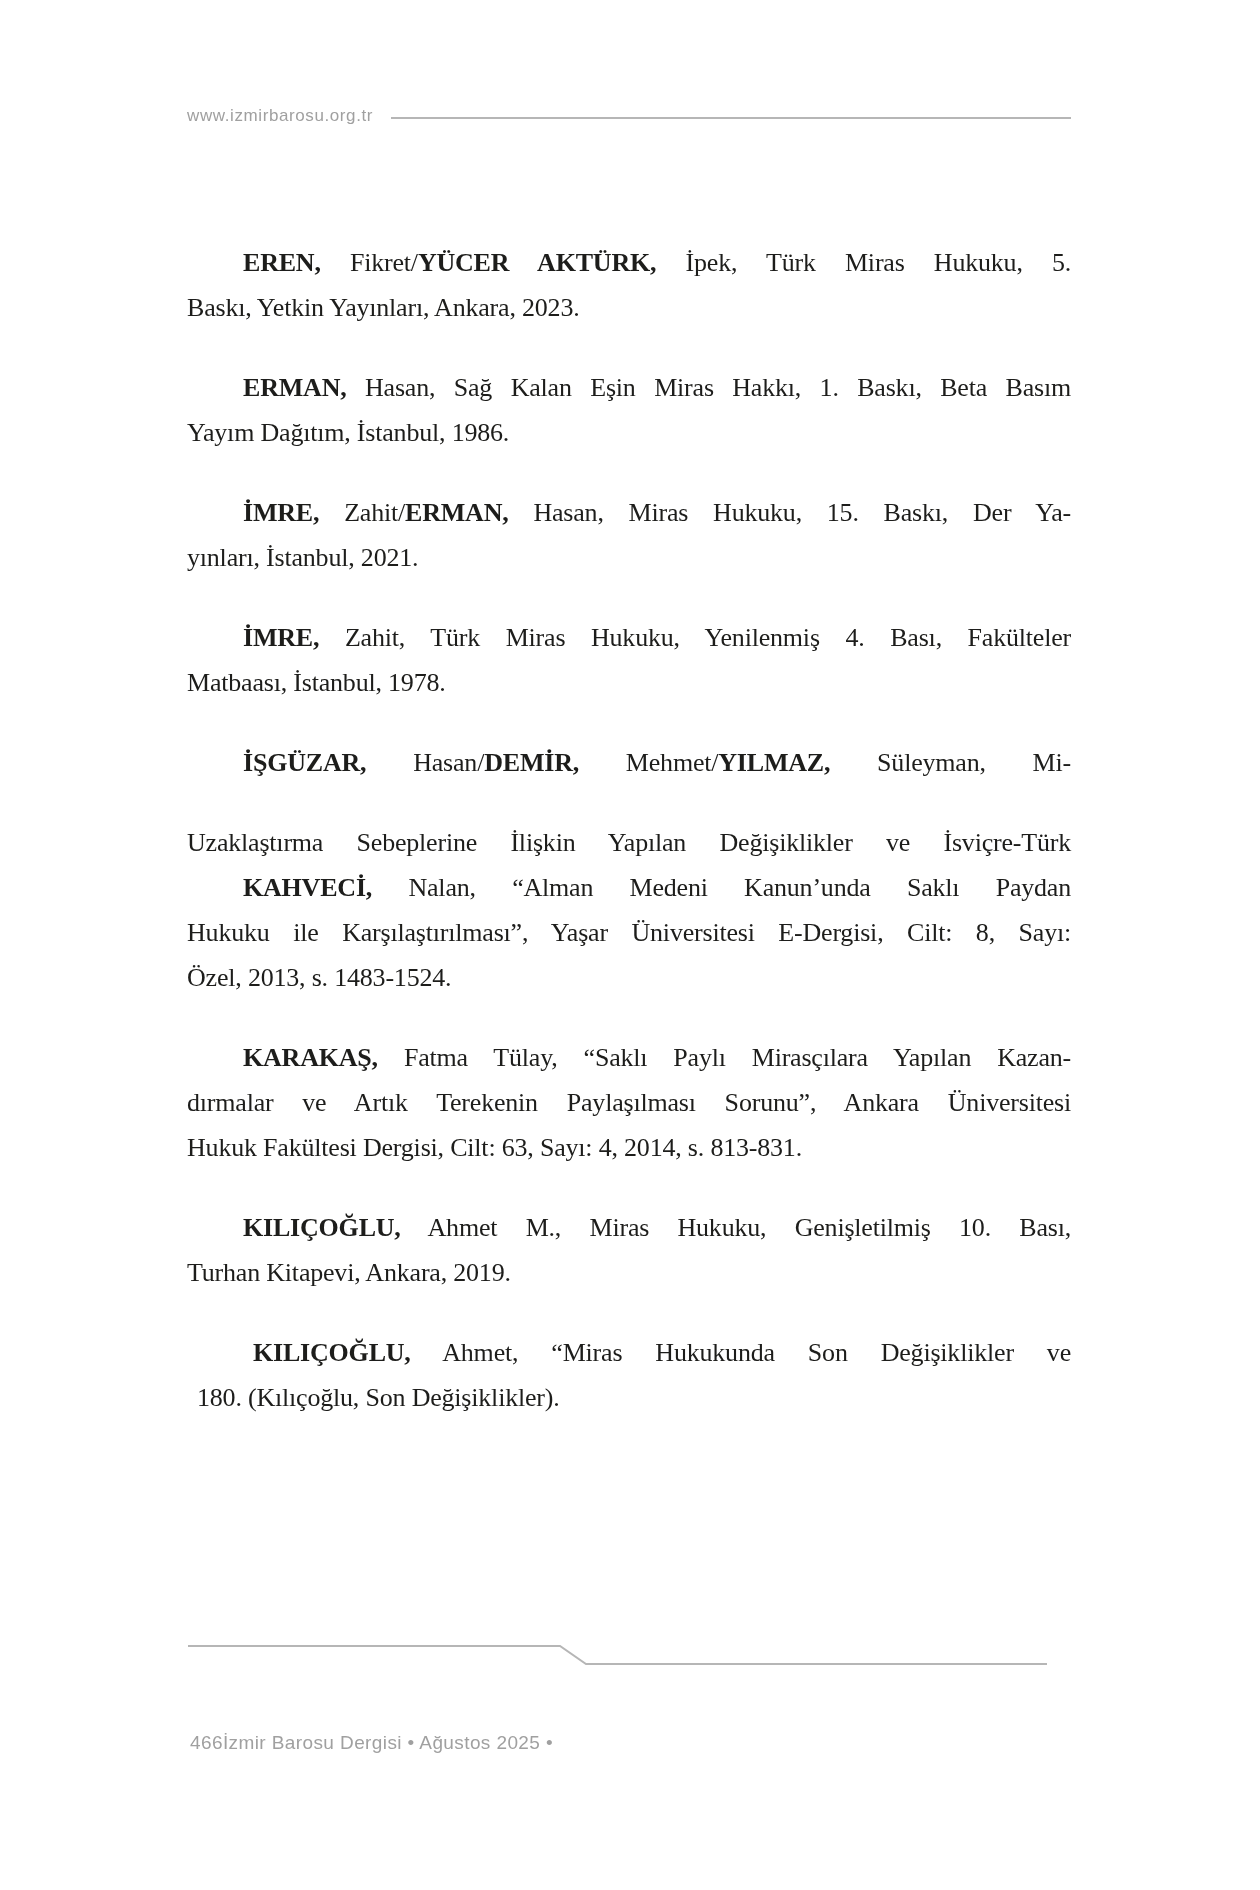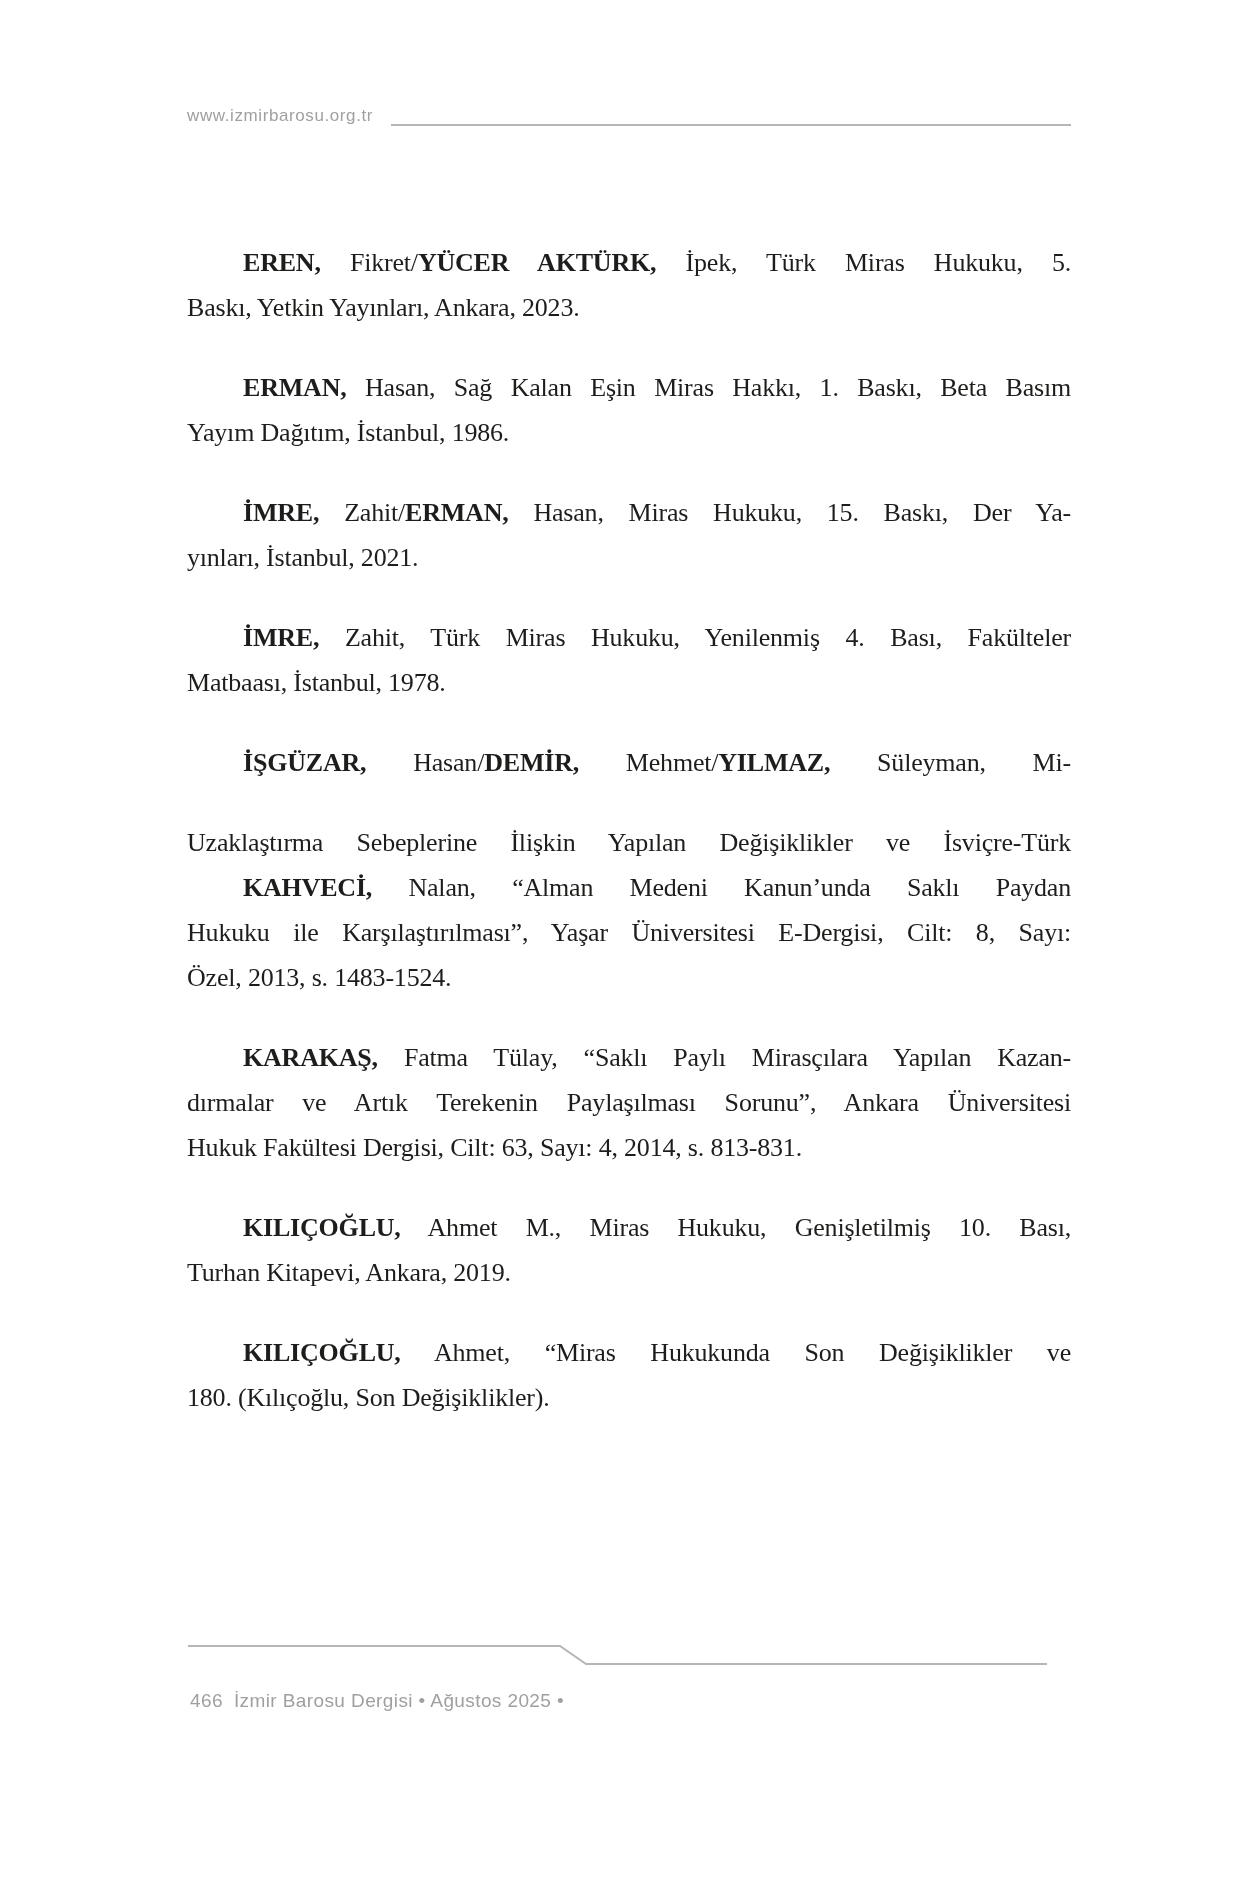--- a/index.html
+++ b/index.html
@@ -14,54 +14,54 @@
     background: var(--paper);
     position: relative;
     font-family: "Liberation Serif", serif;
     overflow: hidden;
   }
   .page { position: absolute; inset: 0; }
 
   
   .page-header {
     position: absolute; left: 187px; right: 189px; top: 106px;
-    display: flex; align-items: flex-end; gap: 18px;
+    display: flex; align-items: center; gap: 18px;
   }
   .header-url {
     font-family: "Liberation Sans", sans-serif;
     font-size: 17px; letter-spacing: 0.6px;
     color: var(--muted); white-space: nowrap;
   }
   .header-rule { flex: 1; height: 2px; background: var(--rule); margin-top: 3px; }
 
   
   .bibliography {
     position: absolute; left: 187px; width: 884px; top: 240px;
     font-size: 26px; line-height: 45px; letter-spacing: -0.2px;
     color: var(--text);
   }
   .entry { margin: 0 0 35px 0; }
-  .entry:last-child { margin-bottom: 0; }
+  .entry:last-child { margin-bottom: 0; margin-left: 10px; }
   .entry .line { text-align: justify; text-align-last: justify; text-justify: inter-word; }
   .entry .line.first { text-indent: 56px; }
   .entry .line.last { text-align-last: left; }
   .entry b { font-weight: bold; }
 
   
   .footer-rule {
     position: absolute; left: 187px; top: 1644px;
     width: 860px; height: 22px; display: block;
   }
   .footer-rule polyline { fill: none; stroke: var(--rule); stroke-width: 2; }
   .page-footer {
-    position: absolute; left: 190px; top: 1690px;
+    position: absolute; left: 190px; top: 1732px;
     font-family: "Liberation Sans", sans-serif;
     font-size: 19px; letter-spacing: 0.4px;
     color: var(--muted);
-    display: flex; gap: 11px; align-items: baseline;
+    display: flex; gap: 0; align-items: baseline;
     white-space: nowrap;
   }
 </style>
 </head>
 <body>
 
 <div class="page">
 
   <header class="page-header">
     <span class="header-url">www.izmirbarosu.org.tr</span>

